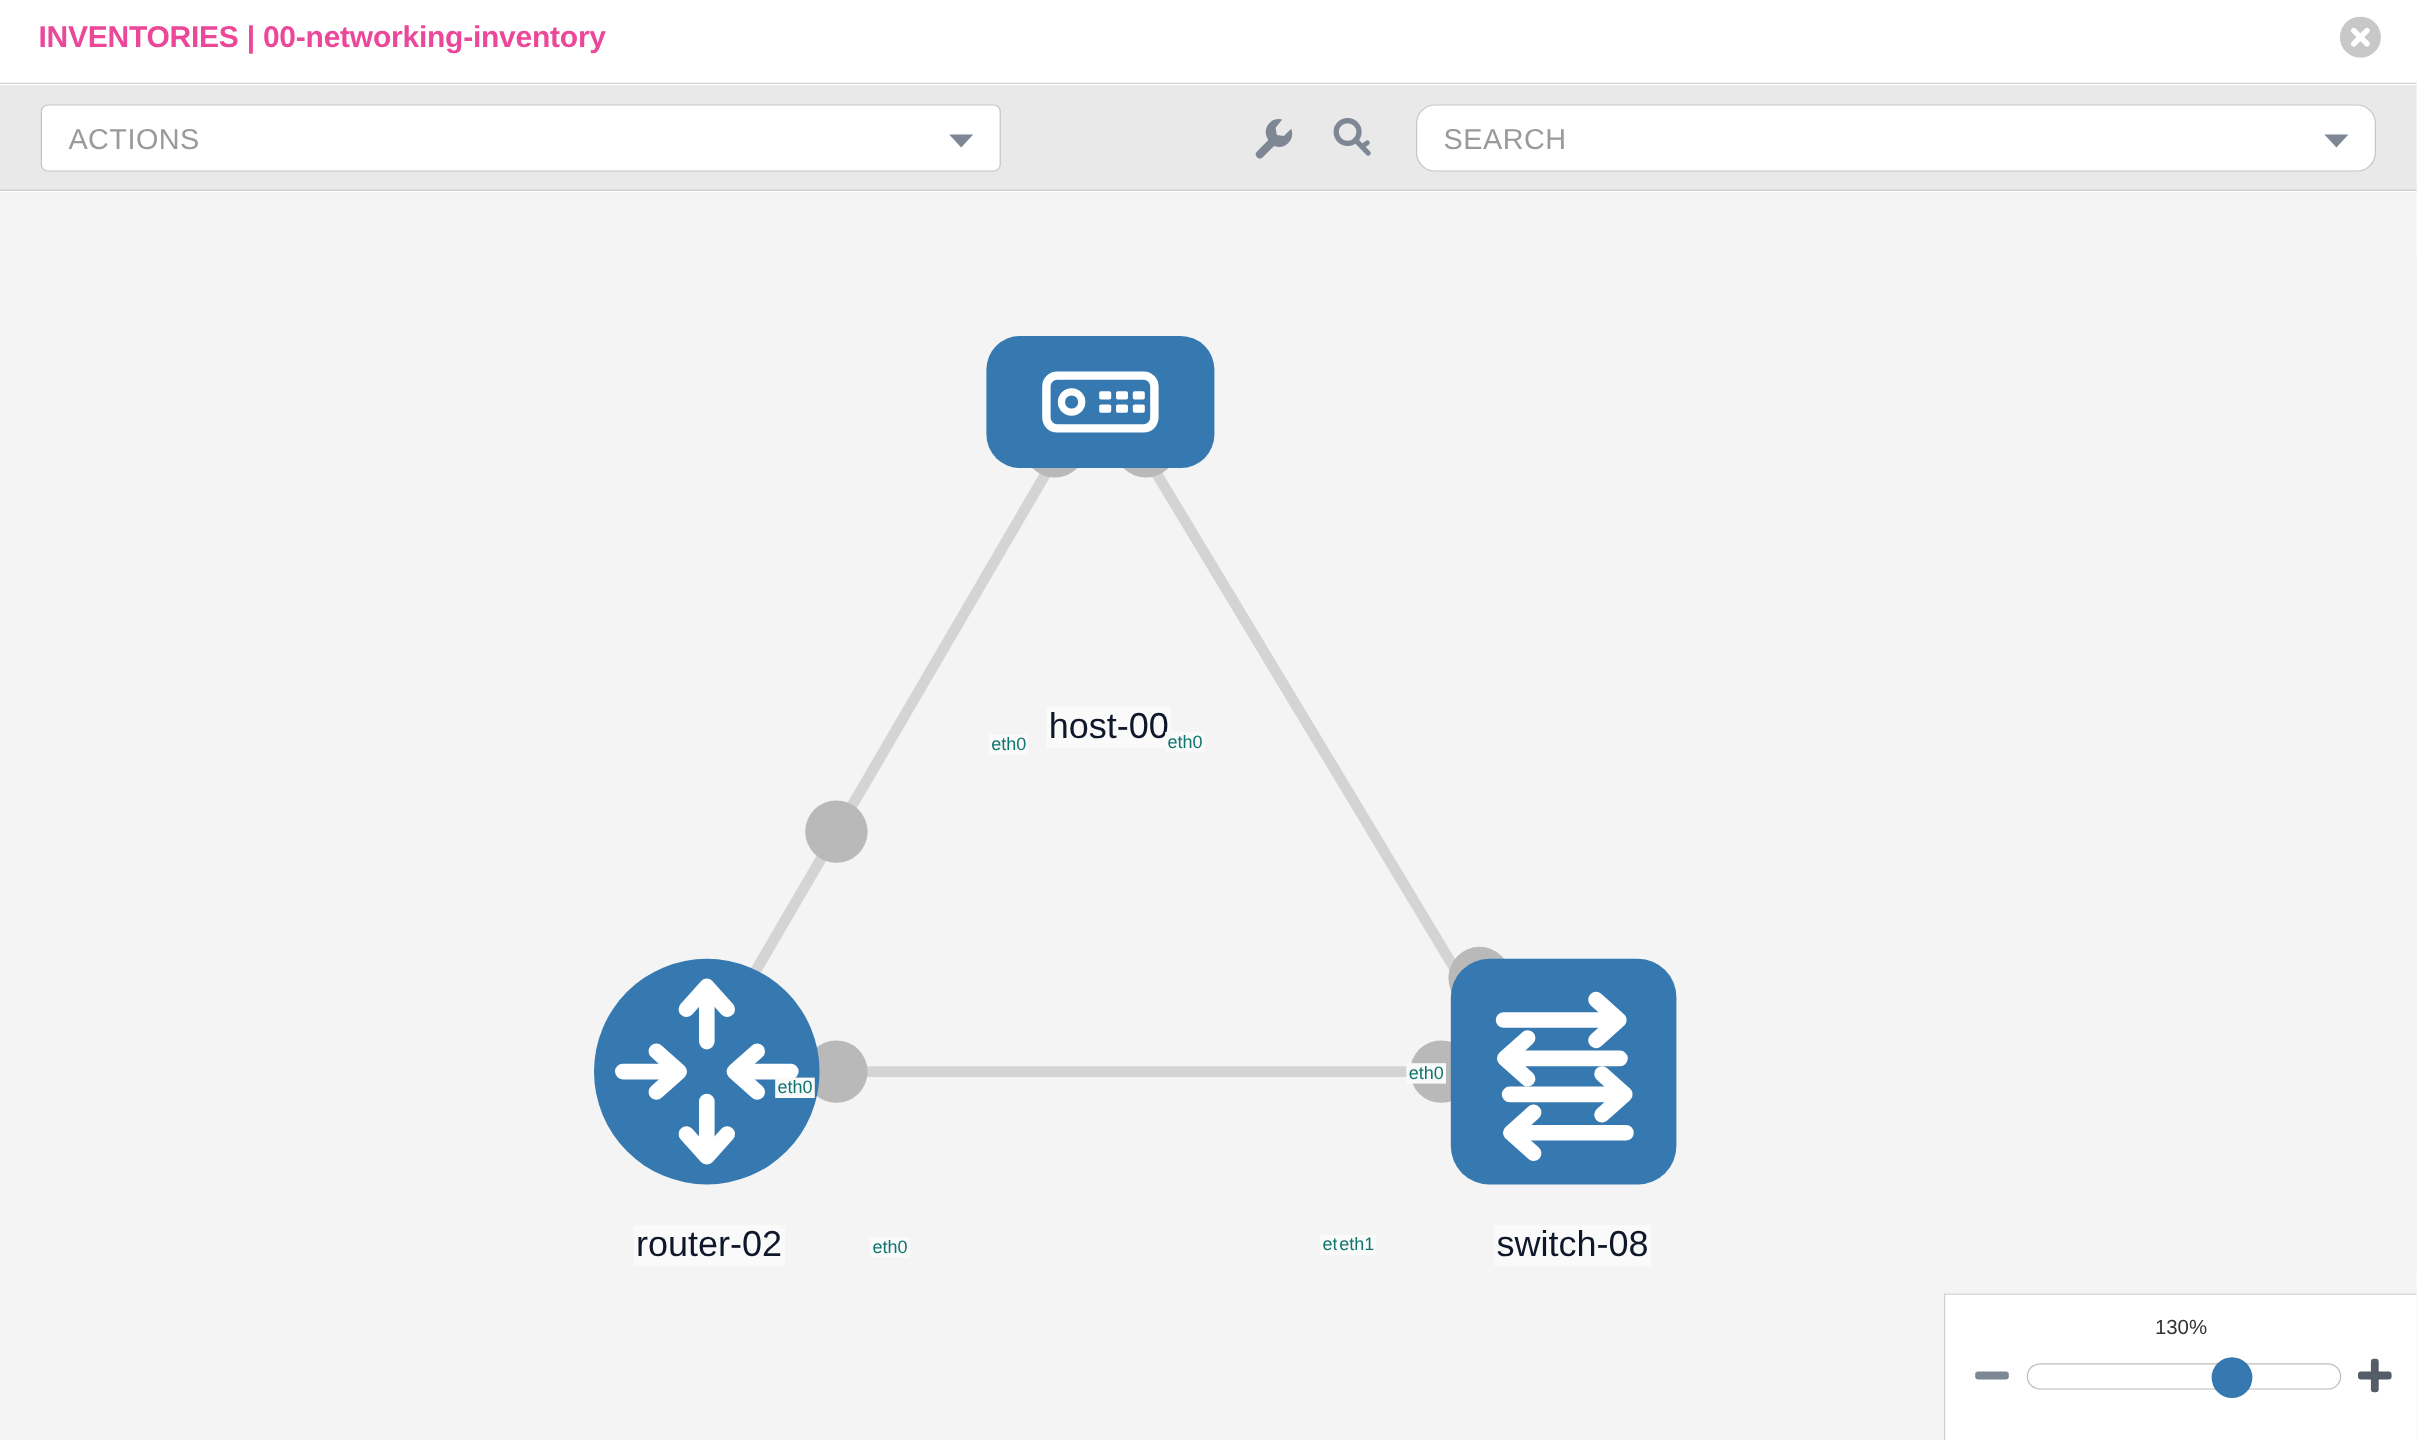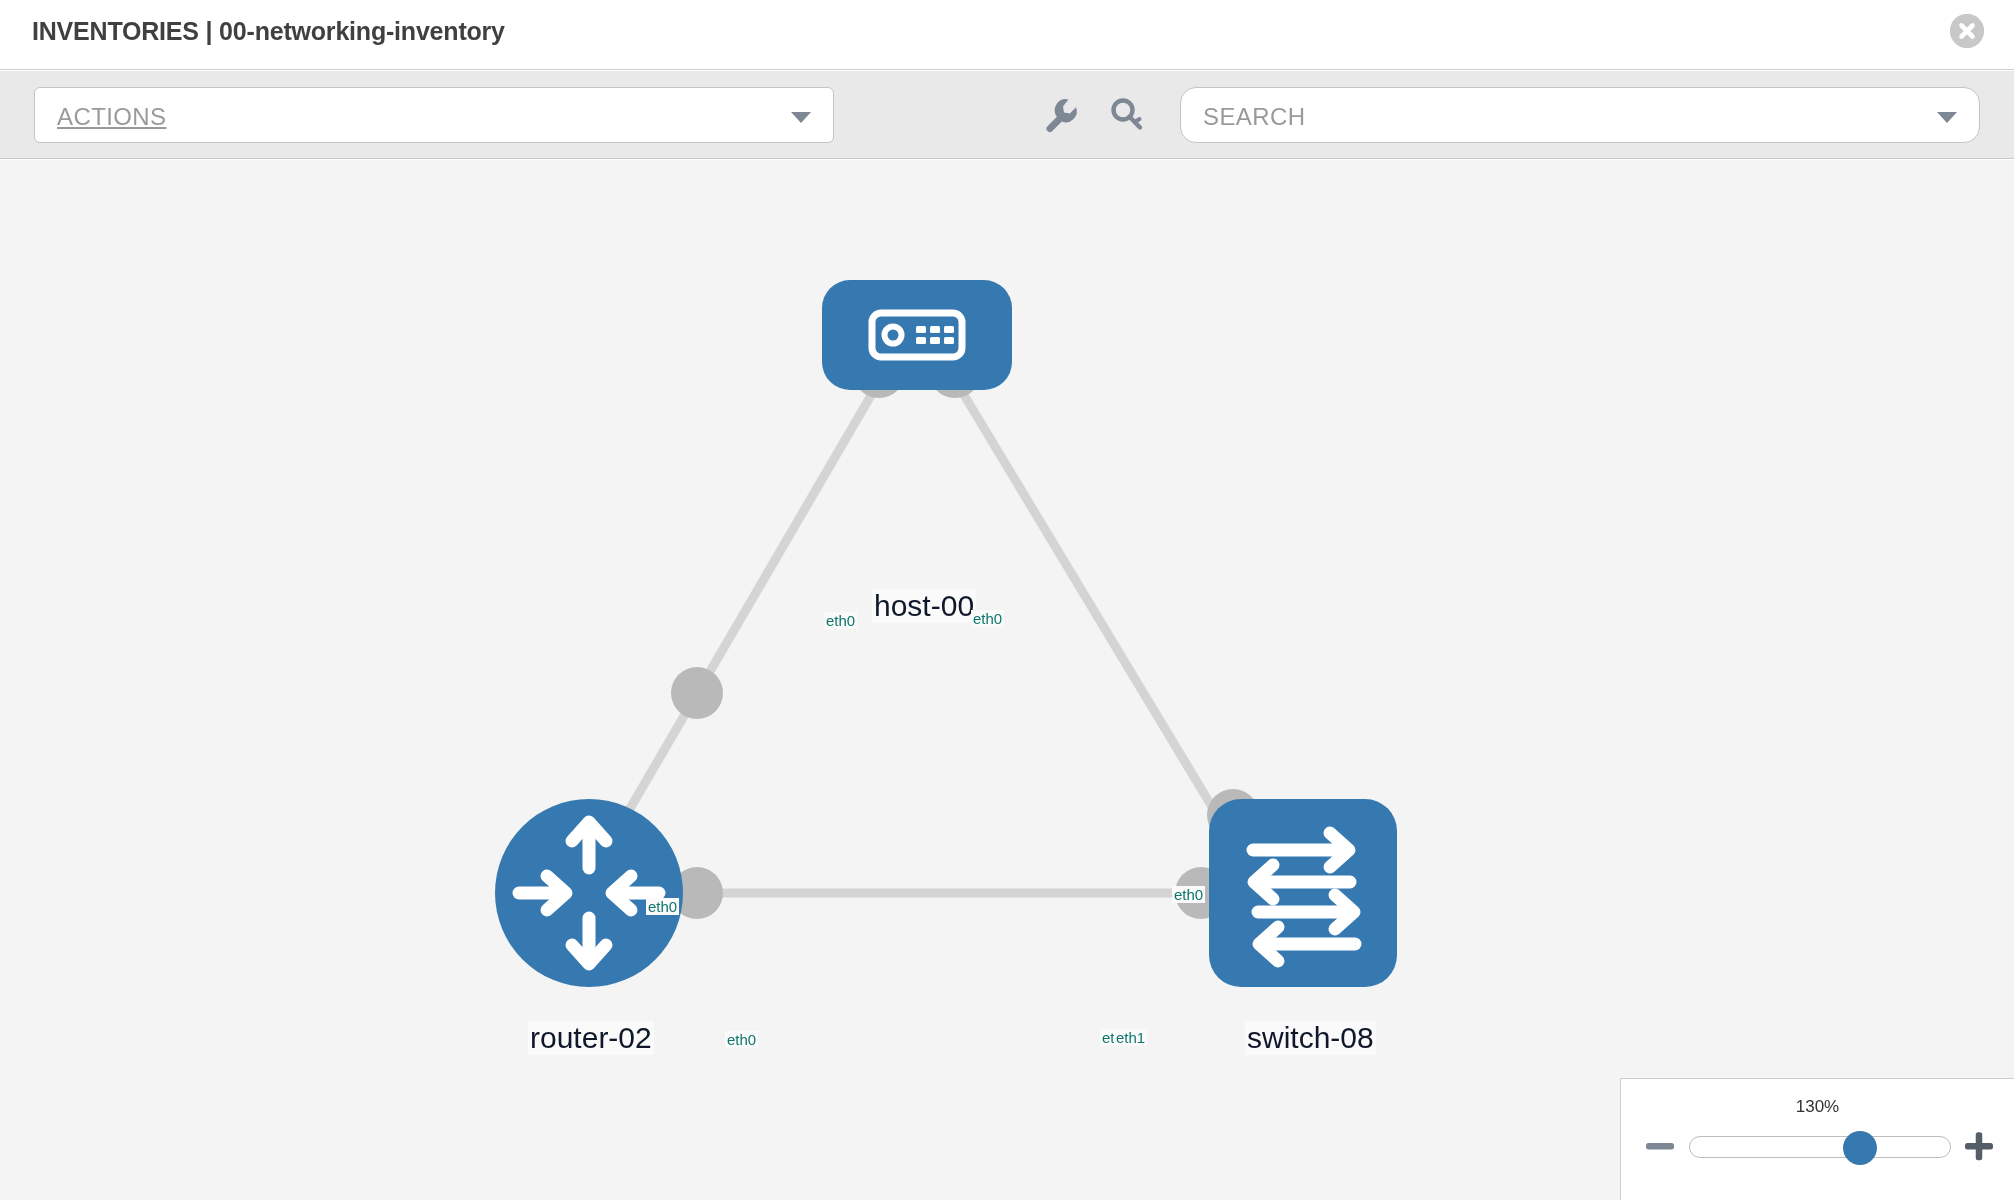--- a/index.html
+++ b/index.html
@@ -13,21 +13,21 @@
   .app { position: relative; width: 2014px; height: 1200px; }
 
   
   .header {
     position: absolute; left: 0; top: 0; width: 2014px; height: 70px;
     background: #ffffff;
     border-bottom: 1px solid #d0d0d0;
   }
   .header-title {
     position: absolute; left: 32px; top: 17px;
-    font-size: 25px; font-weight: bold; color: #404040;
+    font-size: 25px; font-weight: bold; color: #ec4899;
     letter-spacing: -0.2px; white-space: nowrap;
   }
   .close-btn {
     position: absolute; right: 30px; top: 14px;
     width: 34px; height: 34px; border-radius: 50%;
     background: #c8c8c8; cursor: pointer;
   }
   .close-btn svg { display: block; }
 
   
@@ -38,21 +38,21 @@
   }
   .actions-select {
     position: absolute; left: 34px; top: 16px;
     width: 800px; height: 56px;
     background: #ffffff;
     border: 1px solid #c4c4c4; border-radius: 6px;
     cursor: pointer;
   }
   .actions-label {
     position: absolute; left: 22px; top: 15px;
-    font-size: 24px; color: #9a9a9a; letter-spacing: 0.4px; text-decoration: underline;
+    font-size: 24px; color: #9a9a9a; letter-spacing: 0.4px;
   }
   .caret {
     position: absolute; right: 22px; top: 24px;
     width: 0; height: 0;
     border-left: 10px solid transparent;
     border-right: 10px solid transparent;
     border-top: 11px solid #7e8794;
   }
   .tool-icon {
     position: absolute; top: 22px;

